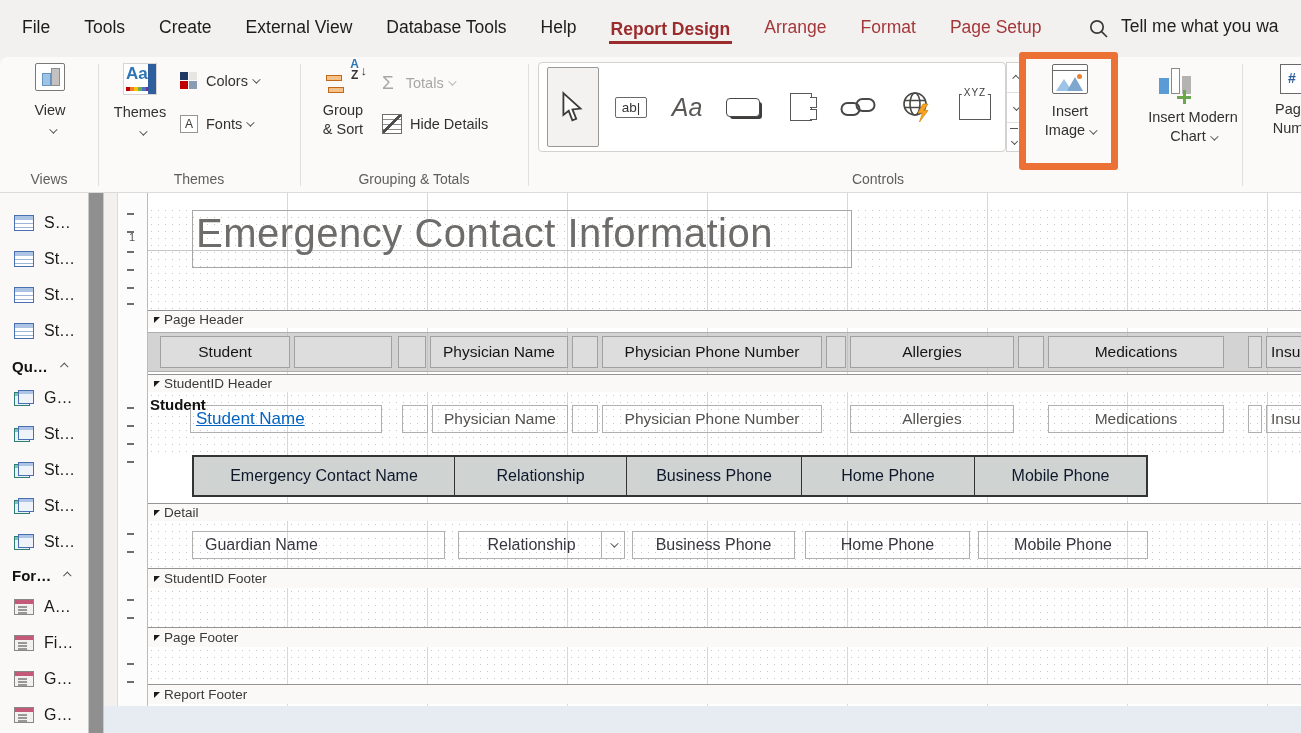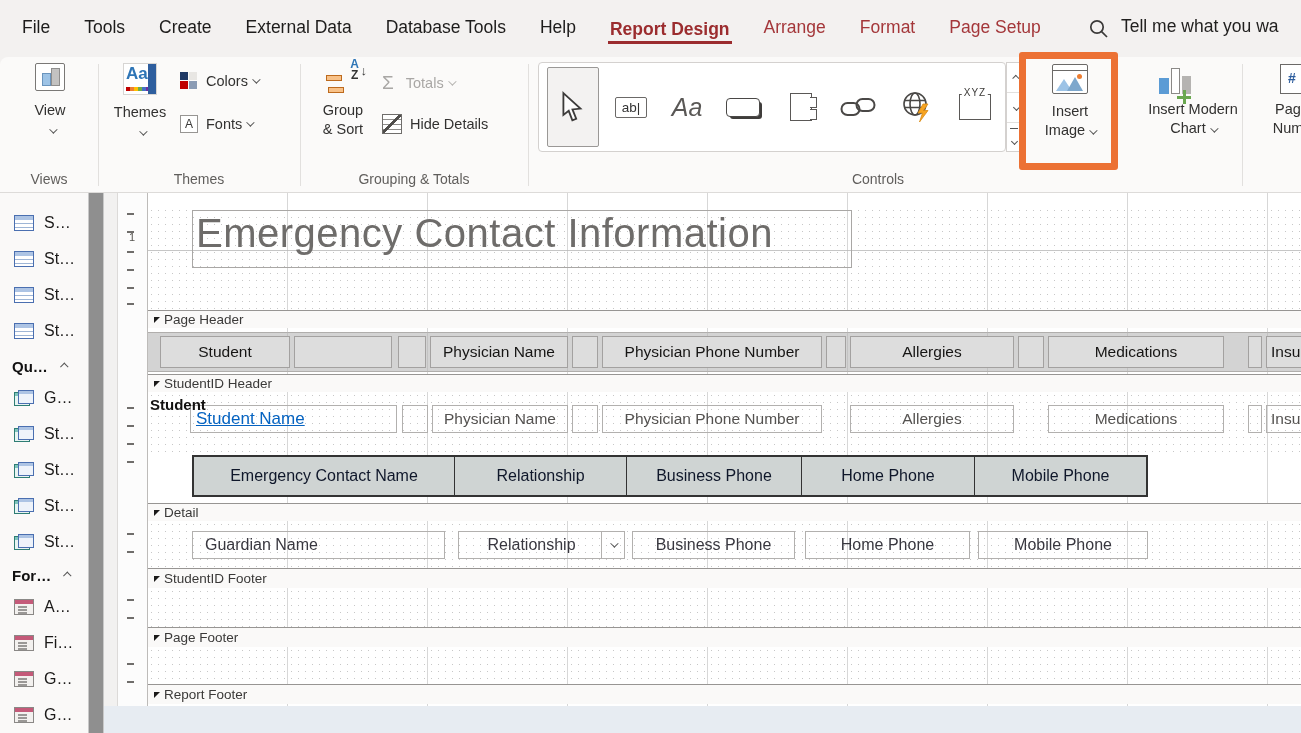--- a/index.html
+++ b/index.html
@@ -119,21 +119,21 @@
 </head>
 <body>
 
 <div id="app">
 
   <div class="menubar">
     <div class="tabs">
       <span class="tab">File</span>
       <span class="tab">Tools</span>
       <span class="tab">Create</span>
-      <span class="tab">External Data</span>
+      <span class="tab">External View</span>
       <span class="tab">Database Tools</span>
       <span class="tab">Help</span>
       <span class="tab ctx active">Report Design</span>
       <span class="tab ctx">Arrange</span>
       <span class="tab ctx">Format</span>
       <span class="tab ctx">Page Setup</span>
     </div>
     <span class="ab" style="left:1088px; top:18px;">
       <svg width="22" height="22" viewBox="0 0 22 22">
           <circle cx="9" cy="9" r="6.2" fill="none" stroke="#3a3938" stroke-width="1.7"></circle>
@@ -271,21 +271,21 @@
     <div class="orange-box"></div>
 
     <div class="ab" style="left:1112px; top:7px; width:126px; text-align:center;">
       <div class="ic-mchart" style="margin:0 auto;">
         <span class="b2"></span>
           <span class="b3"></span>
           <span class="b1"></span>
           <span class="p1"></span>
           <span class="p2"></span>
       </div>
-      <div class="biglabel" style="padding-left:36px;">
+      <div class="biglabel" style="margin-top:8px;padding-left:36px;">
         <span>Insert Modern</span><br>
         <span>Chart</span><span class="chev"></span>
       </div>
     </div>
     <div class="gdiv" style="left:1242px;"></div>
 
     <div class="ab" style="left:1252px; top:7px; width:80px; text-align:center; overflow:hidden;">
       <div class="ic-page" style="margin:0 auto;">#</div>
       <div class="biglabel" style="margin-top:6px; white-space:nowrap;">
         <span>Page</span><br>
@@ -421,21 +421,21 @@
           <span>Insu</span>
         </div>
 
       <div class="secbar" style="top:181px;">
         <span class="mark"></span>
         <span class="txt">StudentID Header</span>
       </div>
 
       <div class="content dotted" style="top:199px; height:63px;"></div>
       <div class="ab" style="left:2px; top:203px; font-size:15px; font-weight:600; color:#121110; z-index:5;">Student</div>
-      <div class="dcell" style="left:42px; width:207px; top:212px; justify-content:flex-start; padding-left:5px;">
+      <div class="dcell" style="left:42px; width:192px; top:212px; justify-content:flex-start; padding-left:5px;">
         <span class="link" style="font-size:17px;">Student Name</span>
       </div>
       <div class="dcell" style="left:254px; width:26px; top:212px;"></div>
       <div class="dcell" style="left:284px; width:136px; top:212px;">
           <span>Physician Name</span>
         </div>
       <div class="dcell" style="left:424px; width:26px; top:212px;"></div>
       <div class="dcell" style="left:454px; width:220px; top:212px;">
           <span>Physician Phone Number</span>
         </div>

